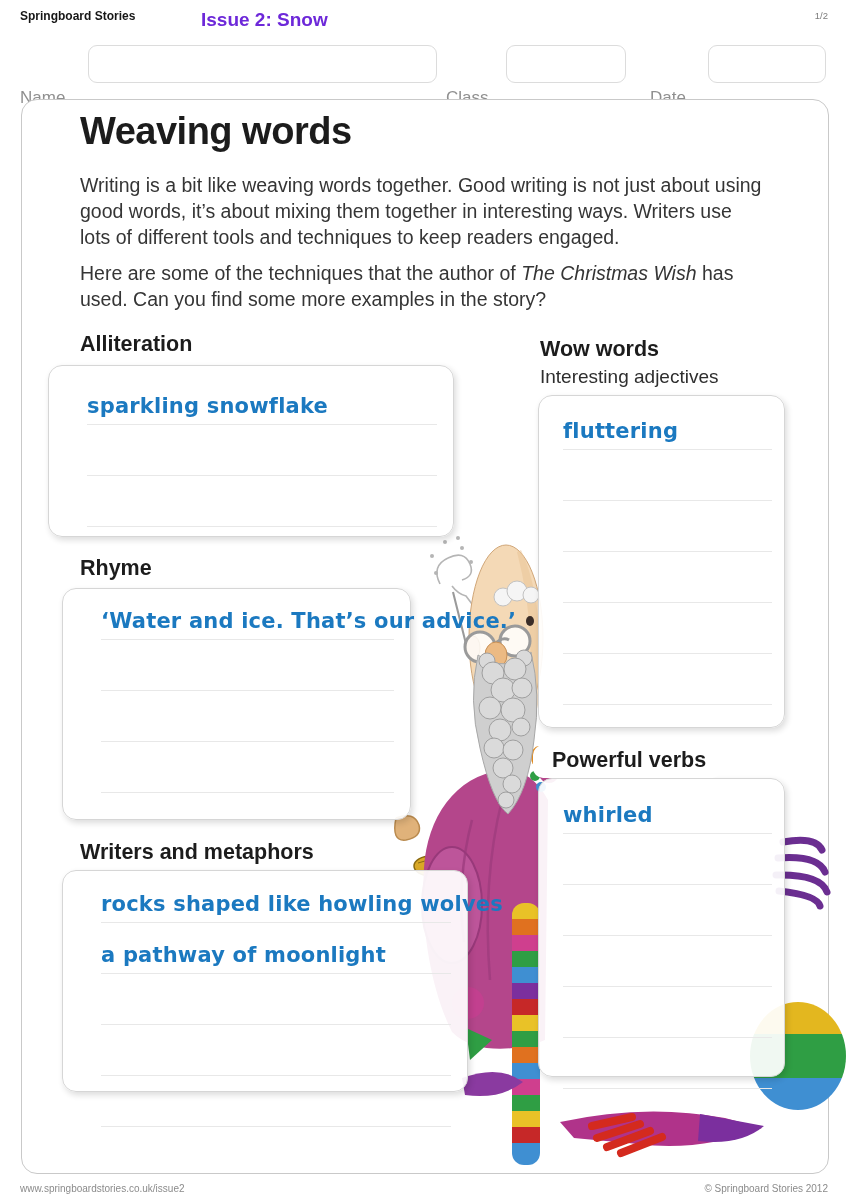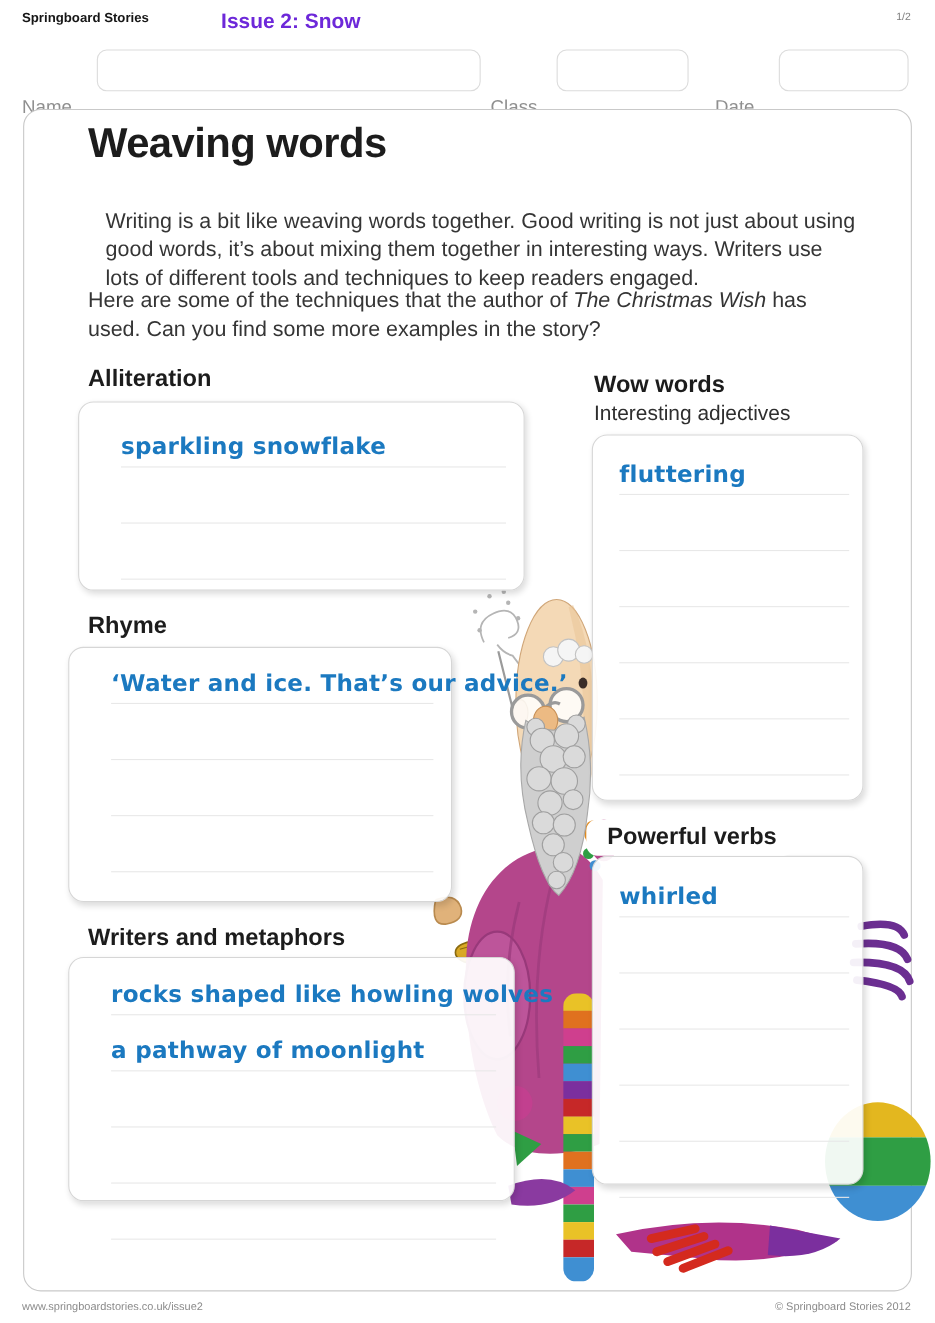--- a/index.html
+++ b/index.html
@@ -185,25 +185,25 @@
         <circle cx="521" cy="727" r="9"></circle>
       <circle cx="494" cy="748" r="10"></circle>
         <circle cx="513" cy="750" r="10"></circle>
       <circle cx="503" cy="768" r="10"></circle>
         <circle cx="512" cy="784" r="9"></circle>
       <circle cx="506" cy="800" r="8"></circle>
     </g>
   </svg>
 
   <div class="abs title">Weaving words</div>
-  <p class="abs para p1" style="margin:16px;">Writing is a bit like weaving words together. Good writing is not just about using good words, it’s about mixing them together in interesting ways. Writers use lots of different tools and techniques to keep readers engaged.</p>
+  <p class="abs para p1" style="margin:0;">Writing is a bit like weaving words together. Good writing is not just about using good words, it’s about mixing them together in interesting ways. Writers use lots of different tools and techniques to keep readers engaged.</p>
   <p class="abs para p2" style="margin:0;"><span>Here are some of the techniques that the author of </span><span class="book">The Christmas Wish</span><span> has used. Can you find some more examples in the story?</span></p>
 
   <div class="abs h2" style="left:80px;top:332px;">Alliteration</div>
-  <div class="abs abox left-col" style="left:71px;top:365px;width:406px;height:172px;padding-top:8px;">
+  <div class="abs abox left-col" style="left:48px;top:365px;width:406px;height:172px;padding-top:8px;">
     <div class="row">
         <span class="hand">sparkling snowflake</span>
       </div>
     <div class="row"></div>
     <div class="row"></div>
   </div>
 
   <div class="abs h2" style="left:80px;top:556px;">Rhyme</div>
   <div class="abs abox left-col" style="left:62px;top:588px;width:349px;height:232px;padding-top:0;">
     <div class="row">

